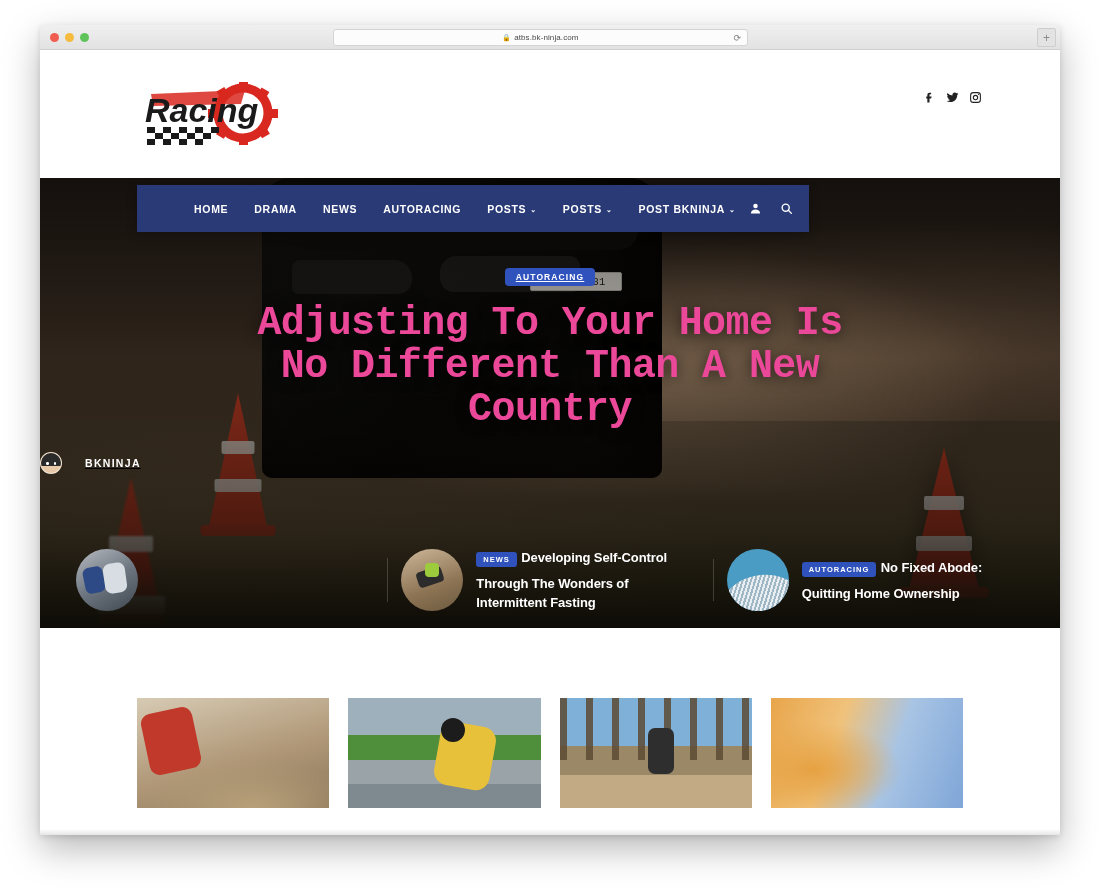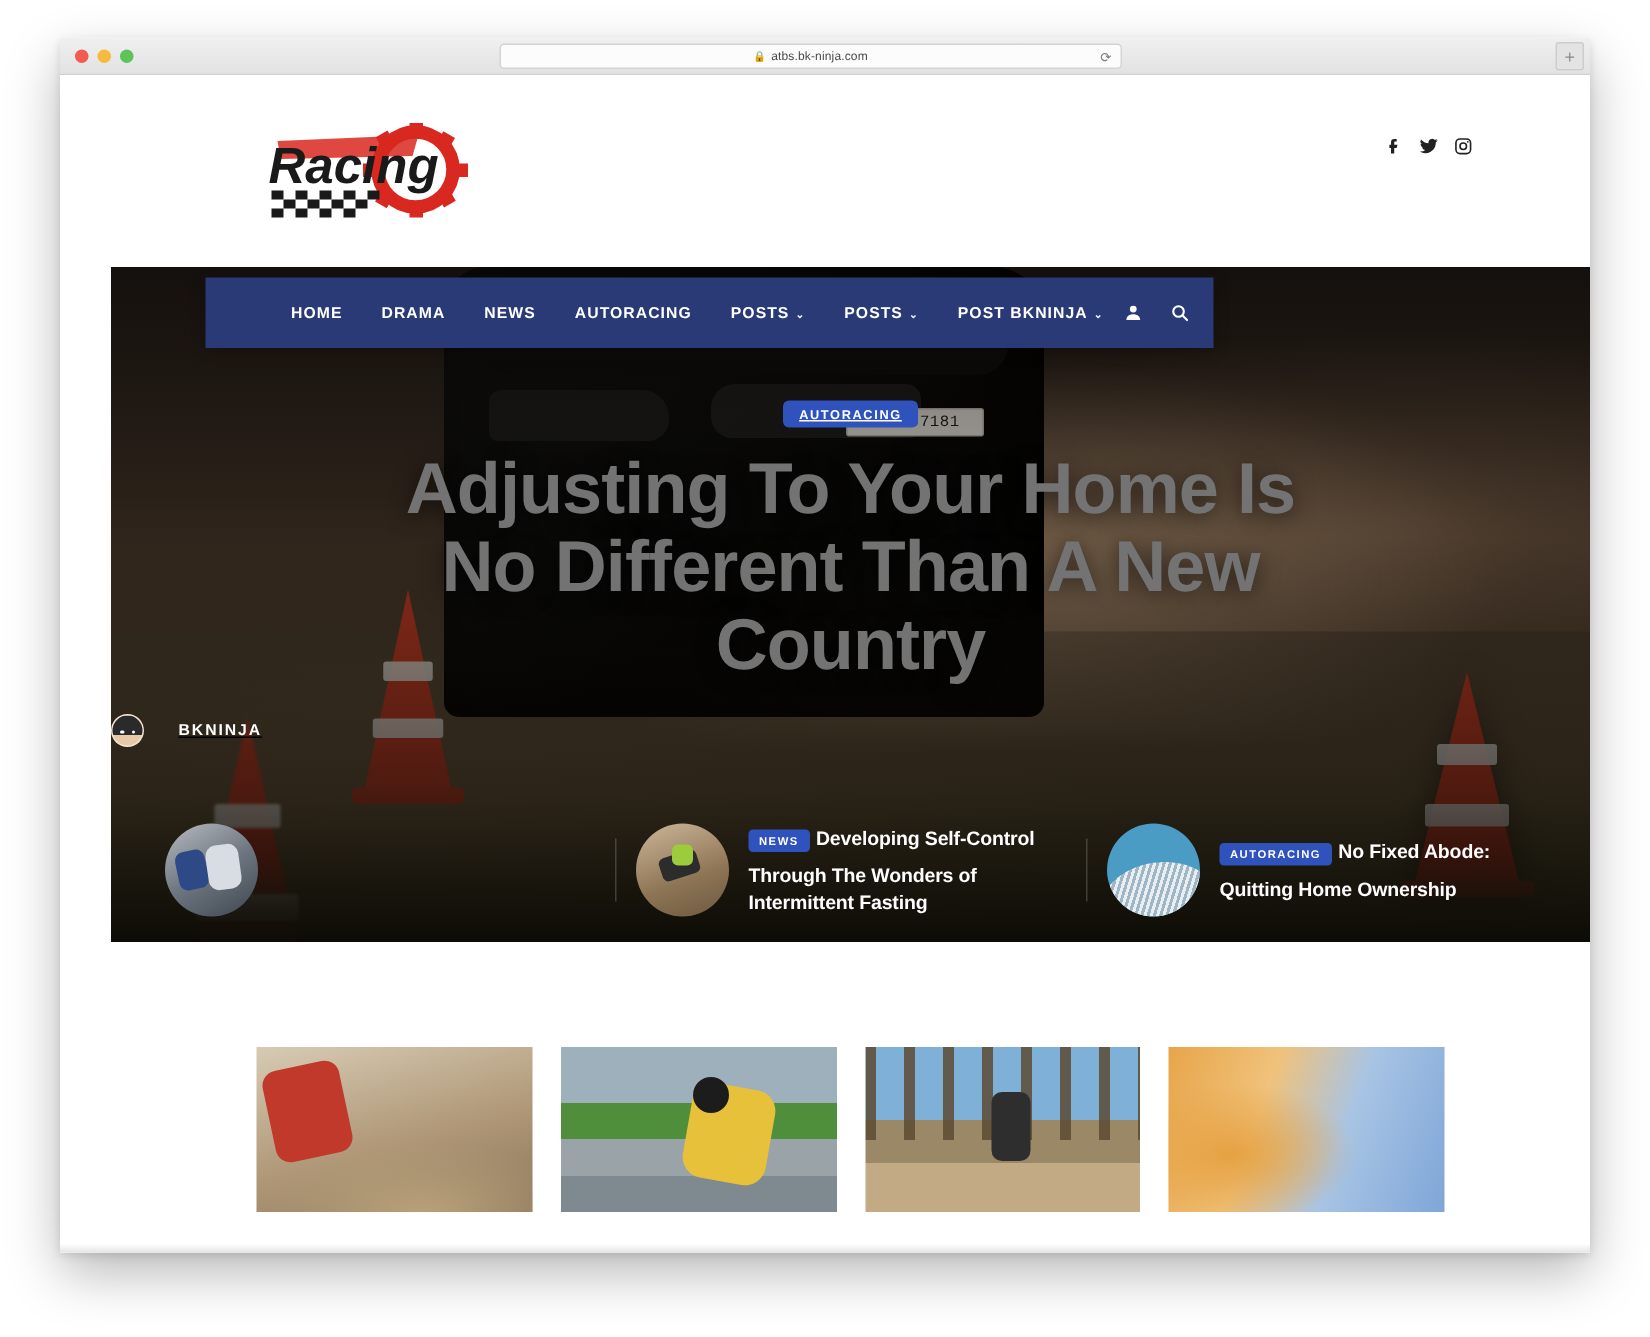--- a/index.html
+++ b/index.html
@@ -54,21 +54,20 @@
     border-radius: 2px;
     display: flex; align-items: center; justify-content: center;
     font-size: 12px; color: #8b8b8b; line-height: 1;
   }
 
   .viewport {
     position: relative;
     width: 1020px; height: 785px;
     overflow: hidden;
     background: #fff;
-    padding-left: 34px;
   }
 
   
   .site-header {
     height: 128px;
     background: #fff;
     position: relative;
   }
   .logo {
     position: absolute; left: 97px; top: 30px;
@@ -185,25 +184,25 @@
     text-align: center; z-index: 3;
   }
   .badge {
     display: inline-block;
     background: #2f52bd; color: #fff;
     font-size: 8.5px; font-weight: bold; letter-spacing: 1.1px;
     padding: 4px 11px; border-radius: 4px;
   }
   .hero-title {
     margin-top: 16px;
-    color: #737373; font-weight: bold;
-    font-size: 48px; line-height: 1.08;
+    color: #ec4899; font-weight: bold;
+    font-size: 40px; line-height: 1.08;
     letter-spacing: -0.6px;
     text-shadow: 0 2px 14px rgba(0,0,0,.6);
-    max-width: 600px; margin-left: auto; margin-right: auto;
+    max-width: 600px; margin-left: auto; margin-right: auto; font-family: Liberation Mono, monospace;
   }
   .hero-author {
     margin-top: 20px;
     display: flex; align-items: center; justify-content: flex-start; gap: 23px; text-decoration: underline;
   }
   .avatar {
     width: 22px; height: 22px; border-radius: 50%;
     background: #e7c9a8; position: relative; overflow: hidden;
     border: 1px solid rgba(255,255,255,.5);
   }

